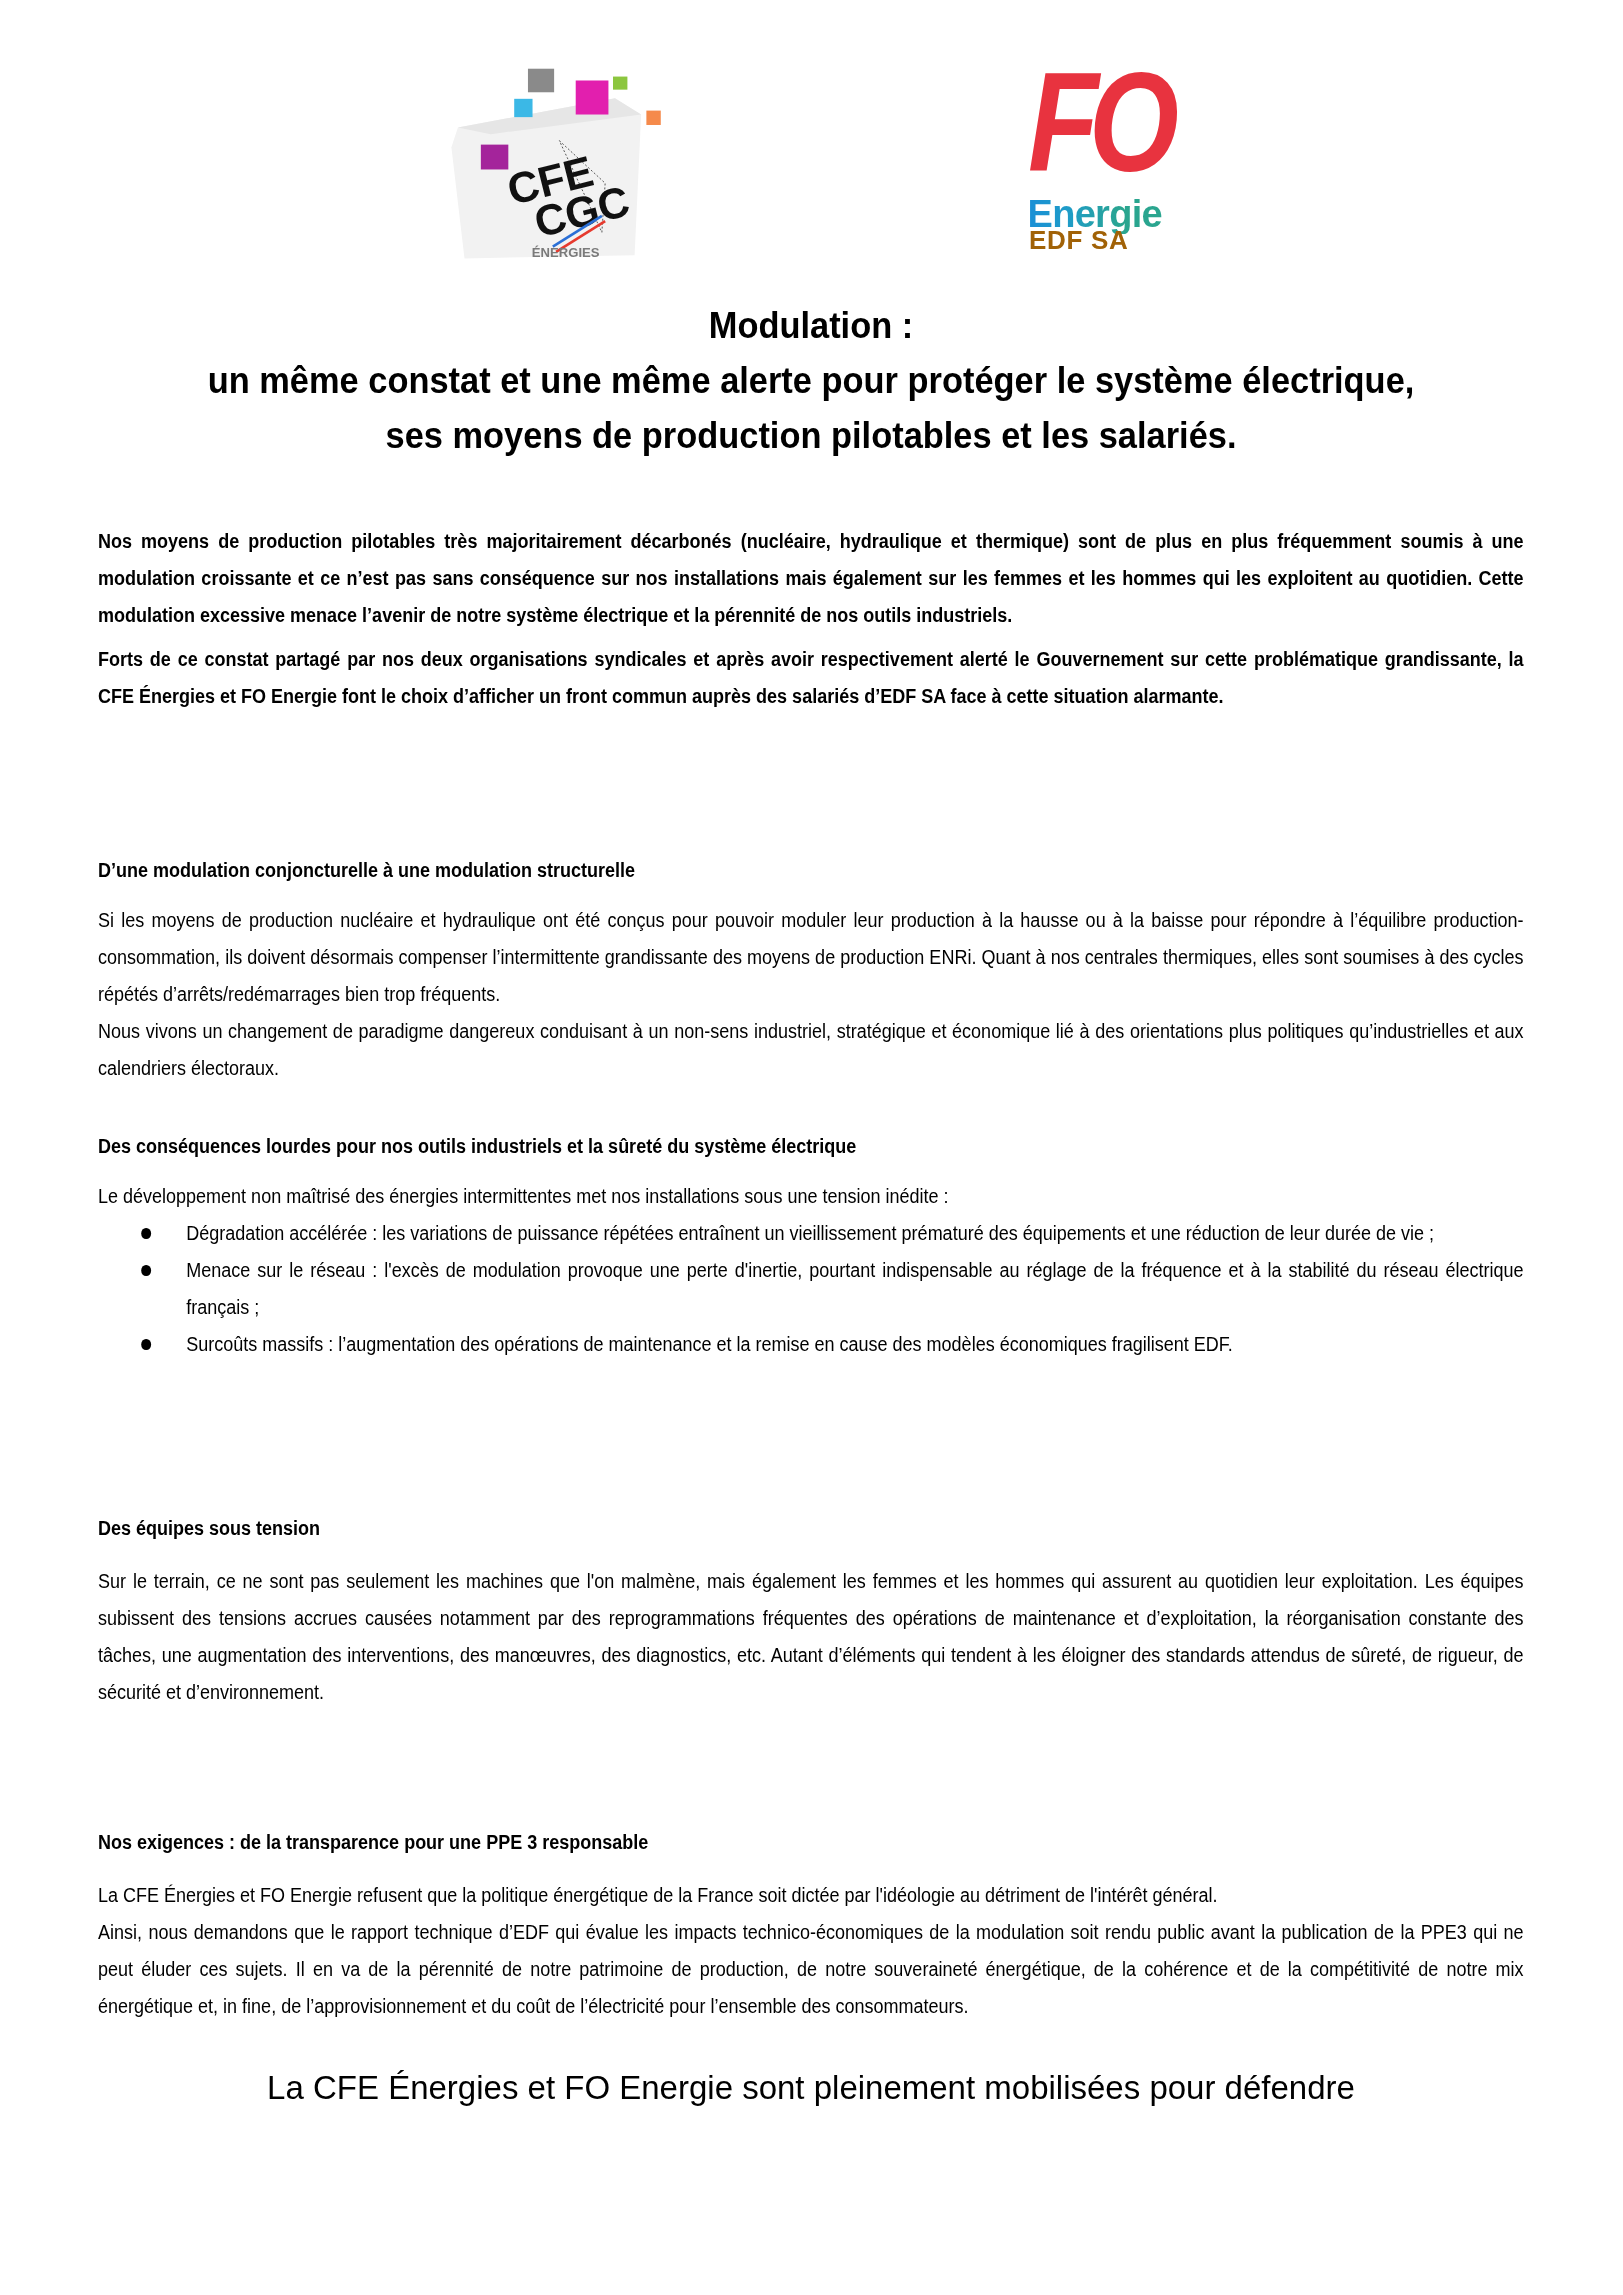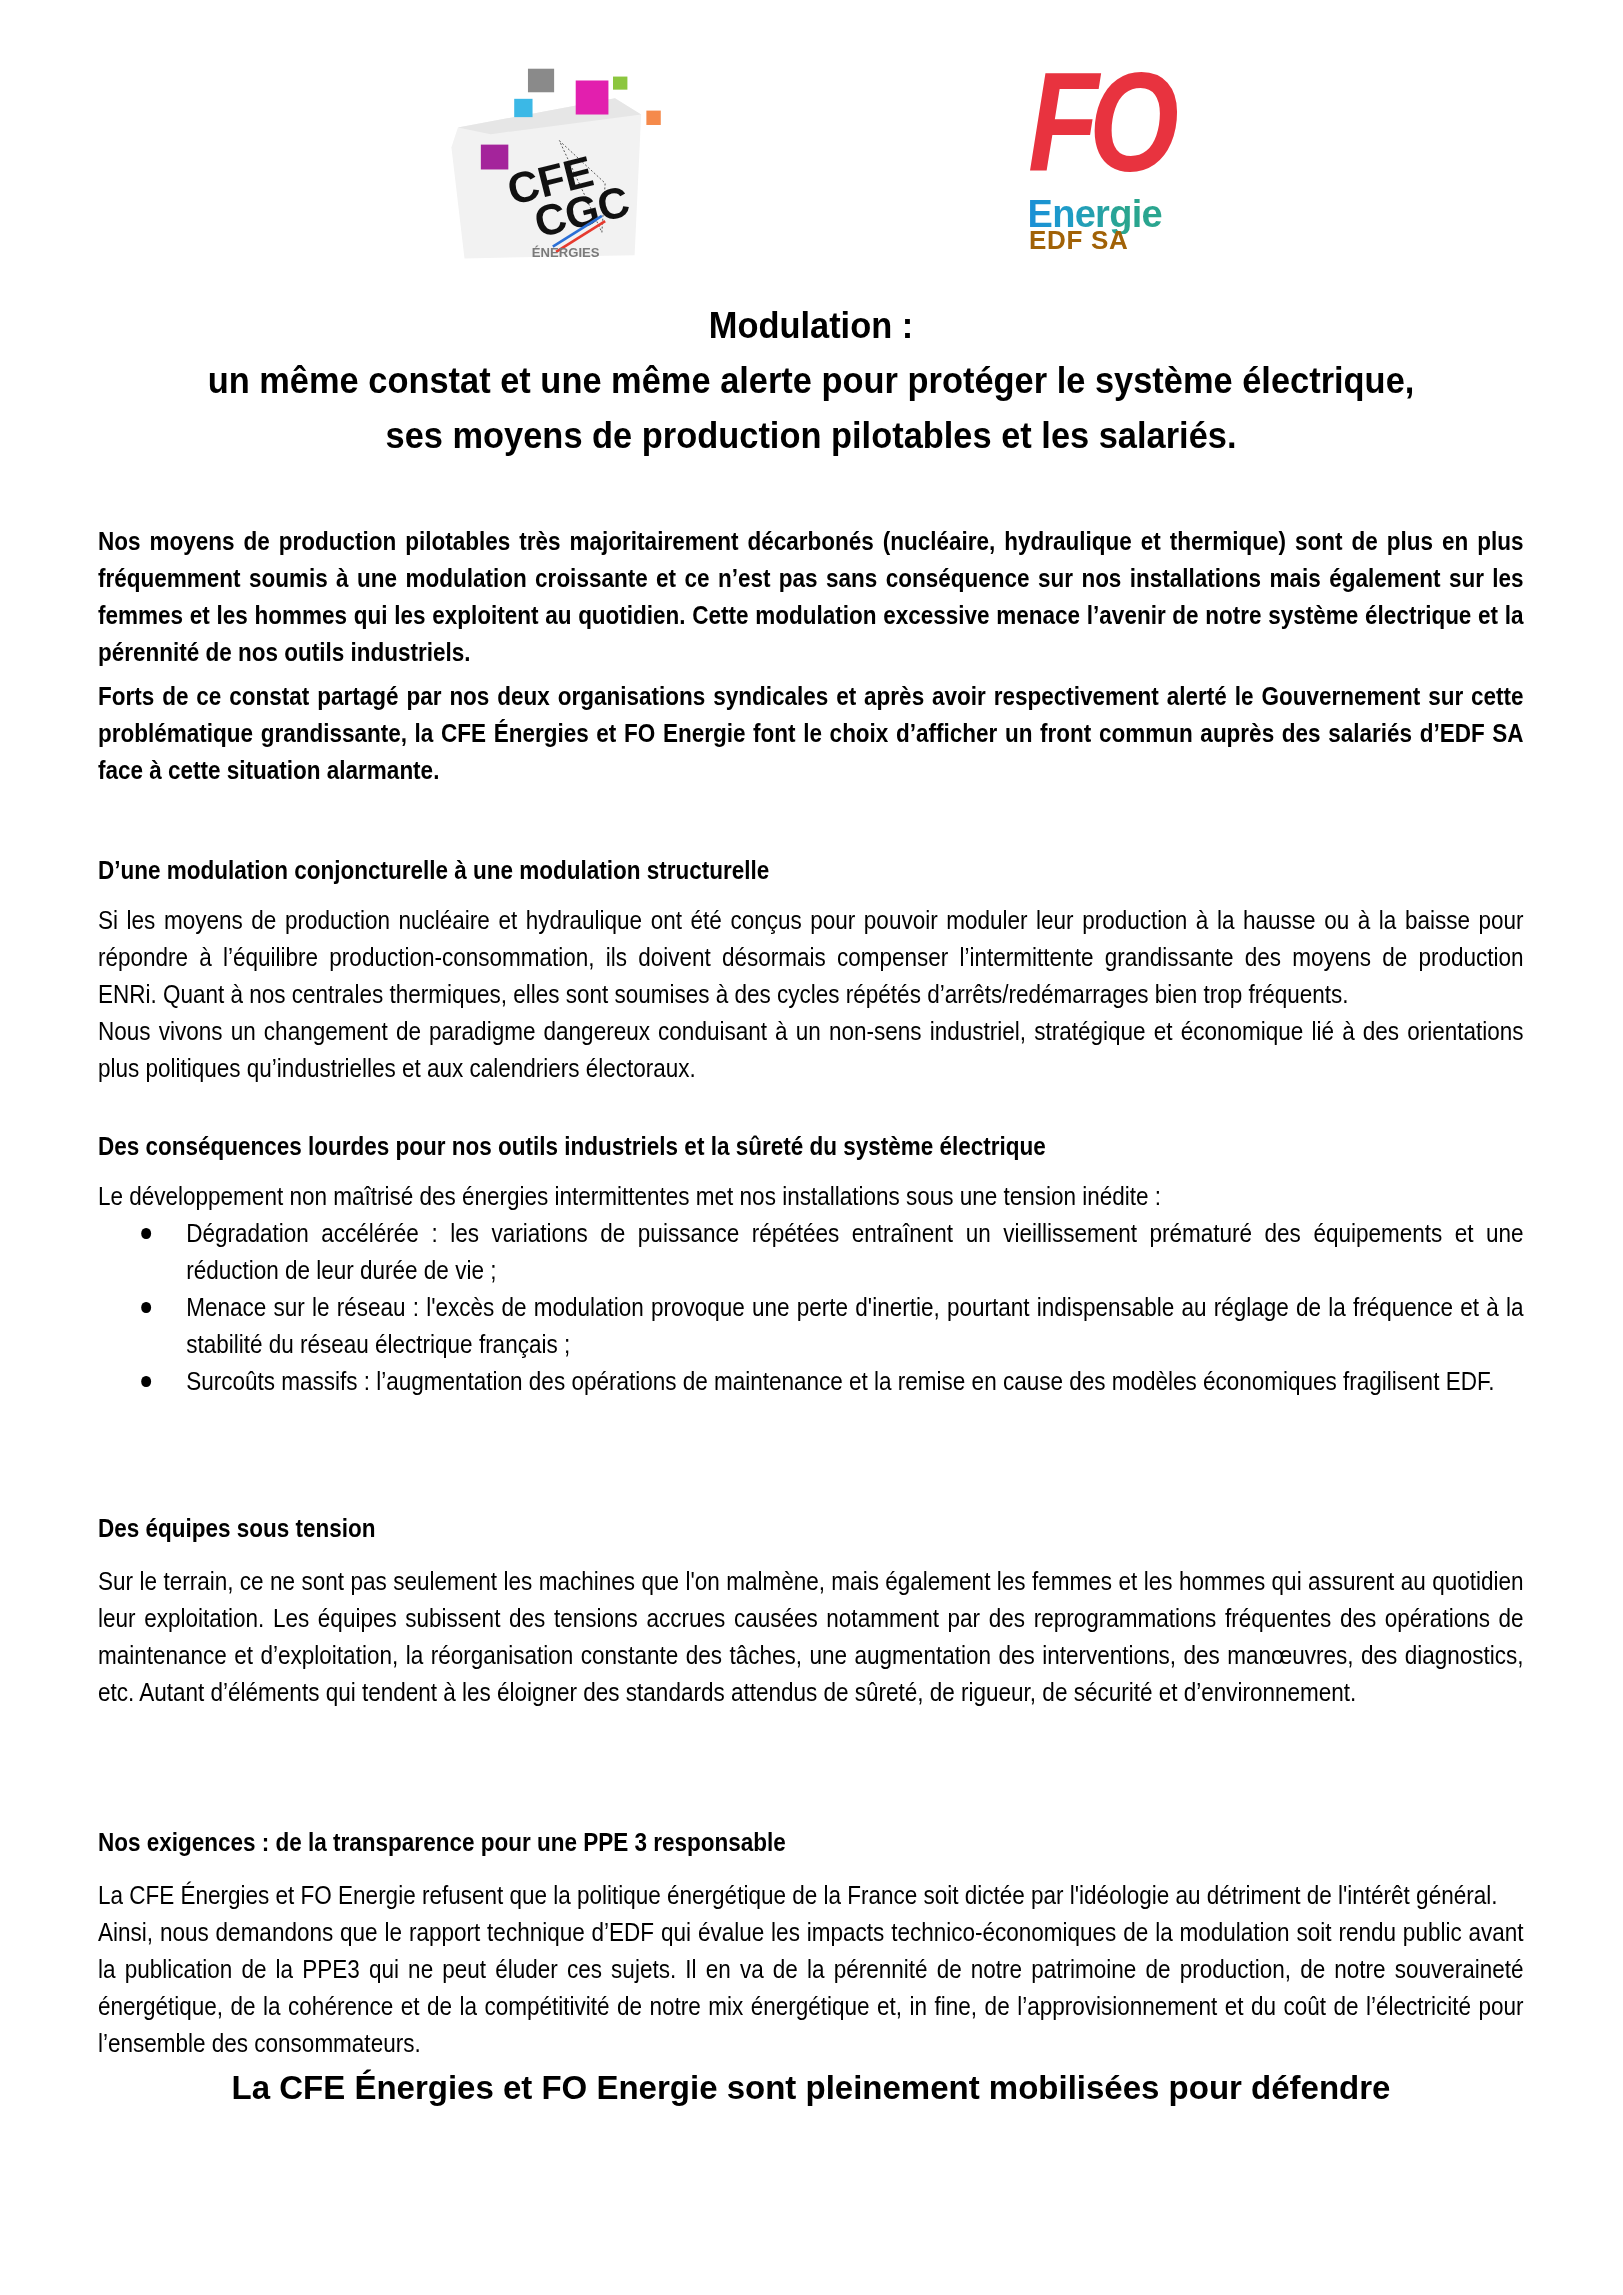--- a/index.html
+++ b/index.html
@@ -18,32 +18,32 @@
                 -webkit-background-clip: text; background-clip: text; color: transparent; letter-spacing: -0.7px; }
   .fo-edfsa { position: absolute; left: 7.9px; top: 171px; font-weight: bold; font-size: 26px; line-height: 27.5px;
               color: #a16207; letter-spacing: 0.7px; }
 
   
   .title { position: absolute; left: 98px; width: 1426px; top: 298px; text-align: center;
            font-weight: bold; font-size: 37px; line-height: 55px; transform: scaleX(0.93); transform-origin: center top; }
   .title div { white-space: nowrap; }
 
   
-  .content { position: absolute; left: 98px; width: 1426px; font-size: 25px; line-height: 37px; }
+  .content { position: absolute; left: 98px; width: 1426px; font-size: 20px; line-height: 37px; }
   .content p { margin: 0; text-align: justify; text-align-last: left; }
   .bold { font-weight: bold; }
   .h { font-weight: bold; margin: 0; }
   .bullets { list-style: none; margin: 0; padding: 0; }
   .bullets li { position: relative; padding-left: 98px; text-align: justify; }
   .bullets li .dot { position: absolute; left: 48px; top: 13px; width: 10.5px; height: 10.5px; border-radius: 50%; background: #000; }
 
   .cond { transform: scaleX(0.9); transform-origin: left top; width: 1584px; }
 
   .closing { position: absolute; left: 98px; width: 1426px; top: 2064px; text-align: center;
-             font-weight: bold; font-size: 33px; line-height: 48px; }
+             font-weight: normal; font-size: 33px; line-height: 48px; }
   .closing div { white-space: nowrap; }
 </style>
 </head>
 <body>
 
 <div class="page">
 
   <div class="logo-cfe">
     <svg width="236" height="229" viewBox="0 0 360 350">
 

